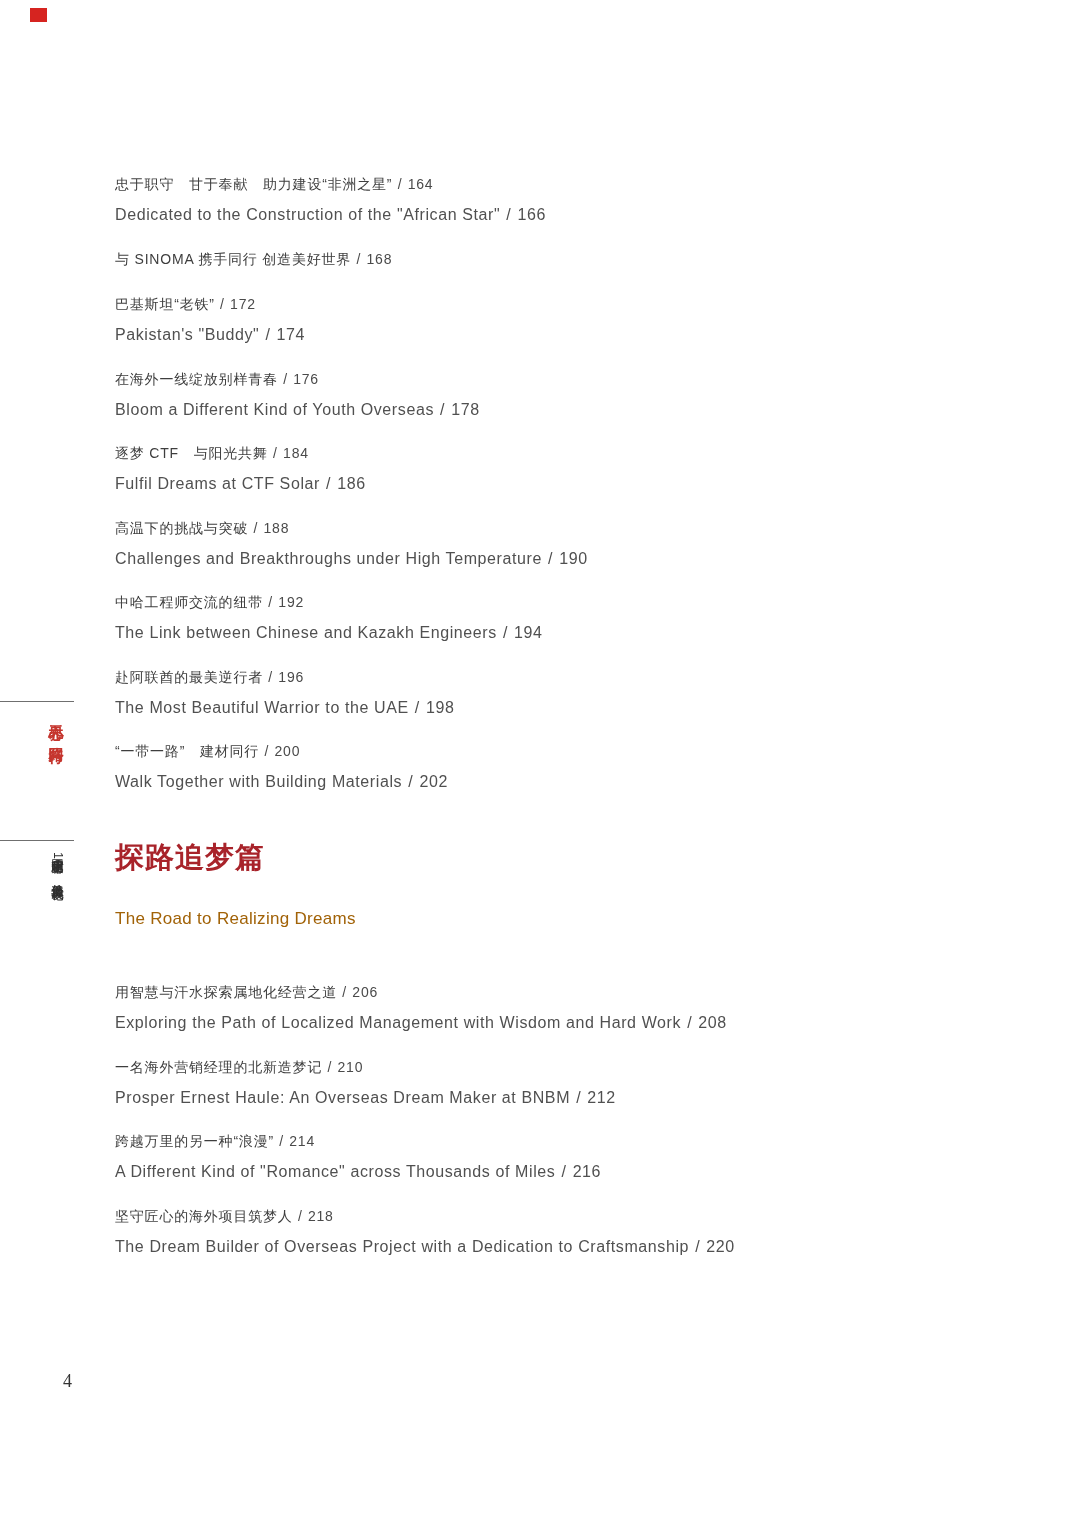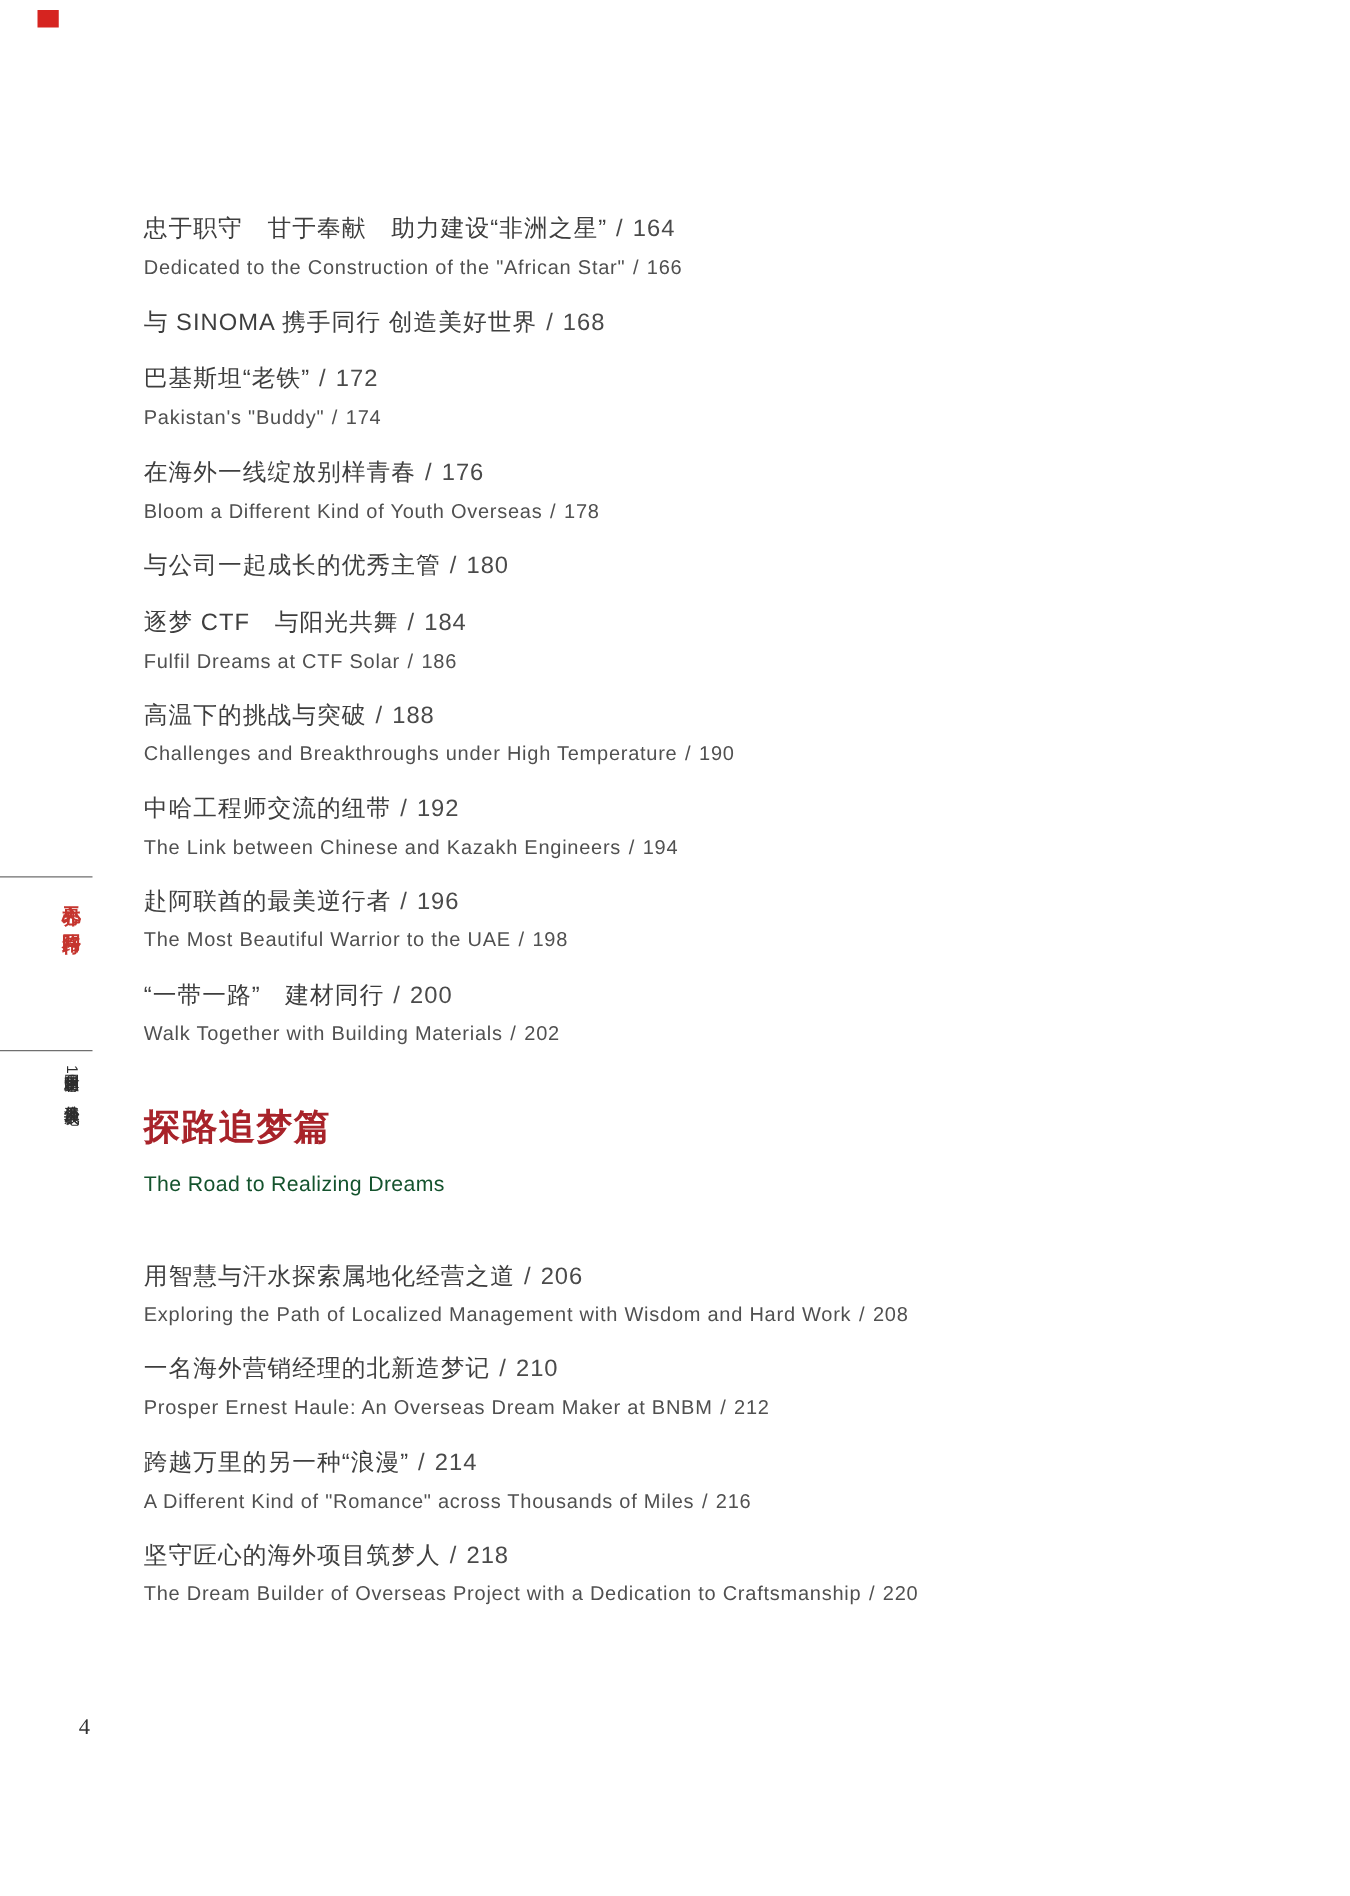--- a/index.html
+++ b/index.html
@@ -47,40 +47,40 @@
     letter-spacing: 0.5px;
   }
 
   
   .content {
     position: absolute; left: 115px; top: 171px;
     width: 822px;
   }
   .entry { margin-bottom: 19.5px; }
   .entry .zh {
-    font-size: 19px; line-height: 26px;
+    font-size: 14px; line-height: 26px;
     color: #3e3e3e; letter-spacing: 0.8px;
   }
   .entry .en {
     font-size: 16px; line-height: 22px; margin-top: 7px;
     color: #505050; letter-spacing: 0.6px;
   }
   .sep { margin: 0 0.38em; }
   .entry .zh .sep, .entry .zh .pg { color: #4a4a4a; }
 
   .section-head { text-align: left; margin-top: 43.5px; margin-bottom: 48.5px; }
   .section-title-zh {
     font-family: "Liberation Serif", "DejaVu Serif", serif;
     font-weight: bold;
     font-size: 29px; line-height: 40px;
     color: #a8232a; letter-spacing: 1px;
   }
   .section-title-en {
-    font-size: 17px; line-height: 24px; margin-top: 14px;
-    color: #14532d; letter-spacing: 0.3px;
+    font-size: 17px; line-height: 24px; margin-top: 30px;
+    color: #a16207; letter-spacing: 0.3px;
   }
 
   .folio {
     position: absolute; left: 63px; top: 1371px;
     font-family: "Liberation Serif", "DejaVu Serif", serif;
     font-size: 18px; color: #333333;
   }
 </style>
 </head>
 <body>
@@ -107,21 +107,20 @@
     <div class="zh"><span>巴基斯坦“老铁”</span><span class="sep">/</span><span class="pg">172</span></div>
     <div class="en"><span>Pakistan's "Buddy"</span><span class="sep">/</span><span class="pg">174</span></div>
   </div>
 
   <div class="entry">
     <div class="zh"><span>在海外一线绽放别样青春</span><span class="sep">/</span><span class="pg">176</span></div>
     <div class="en"><span>Bloom a Different Kind of Youth Overseas</span><span class="sep">/</span><span class="pg">178</span></div>
   </div>
 
   <div class="entry">
-    <div class="zh"><span>与公司一起成长的优秀主管</span><span class="sep">/</span><span class="pg">180</span></div>
   </div>
 
   <div class="entry">
     <div class="zh"><span>逐梦 CTF　与阳光共舞</span><span class="sep">/</span><span class="pg">184</span></div>
     <div class="en"><span>Fulfil Dreams at CTF Solar</span><span class="sep">/</span><span class="pg">186</span></div>
   </div>
 
   <div class="entry">
     <div class="zh"><span>高温下的挑战与突破</span><span class="sep">/</span><span class="pg">188</span></div>
     <div class="en"><span>Challenges and Breakthroughs under High Temperature</span><span class="sep">/</span><span class="pg">190</span></div>

